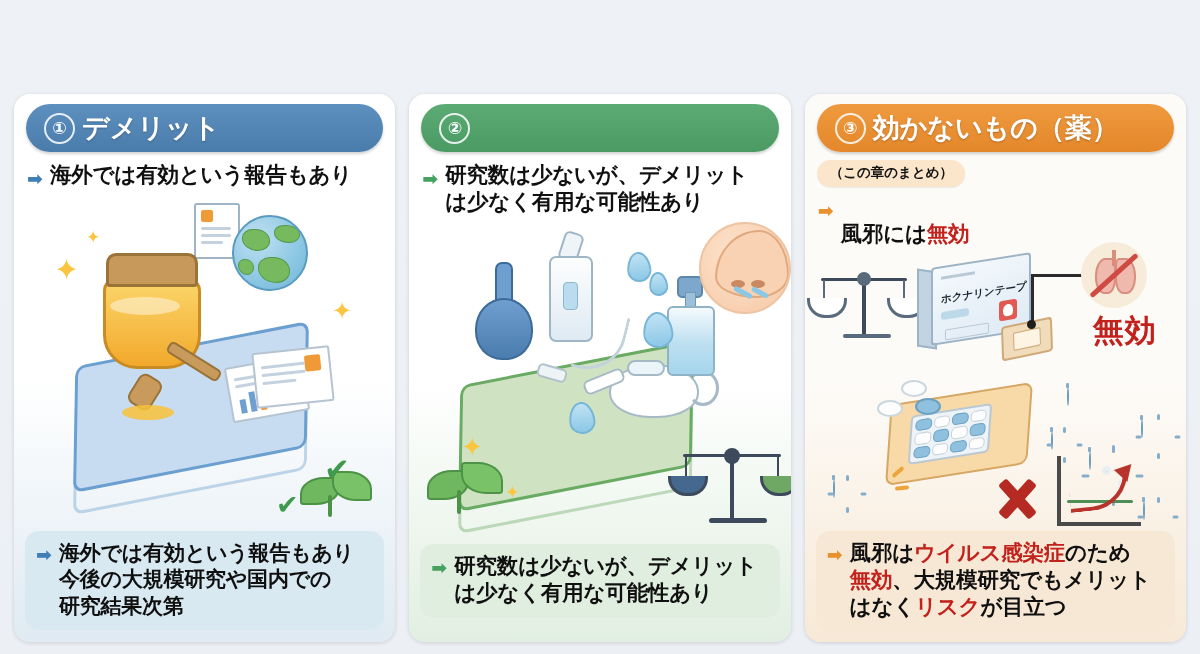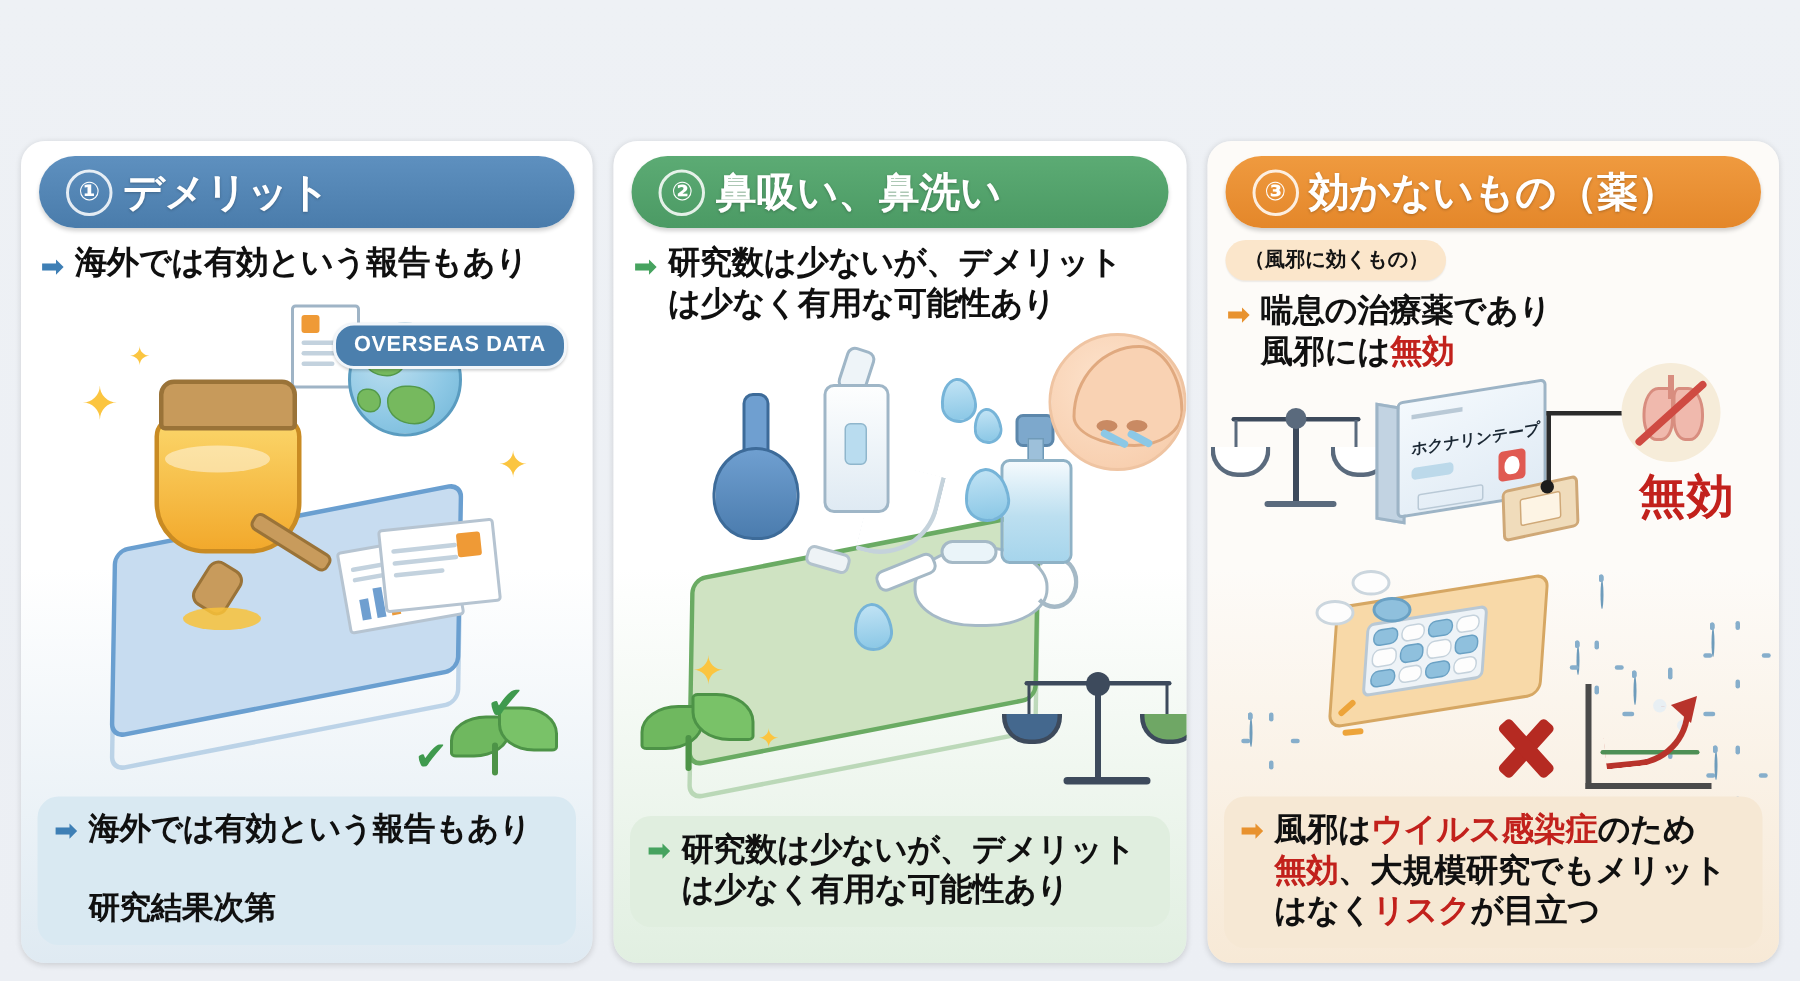--- a/index.html
+++ b/index.html
@@ -353,21 +353,20 @@
           <span class="abs docline" style="left:5px;top:36px;width:22px;"></span>
         </span>
 
         <span class="abs globe" style="left:218px;top:26px;">
           <span class="land" style="left:8px;top:12px;width:26px;height:20px;"></span>
           <span class="land" style="left:40px;top:8px;width:24px;height:16px;"></span>
           <span class="land" style="left:24px;top:40px;width:30px;height:24px;"></span>
           <span class="land" style="left:4px;top:42px;width:14px;height:14px;"></span>
         </span>
 
-        <span class="abs badge" style="left:208px;top:26px;">OVERSEAS DATA</span>
 
         <span class="abs plate-shadow" style="left:58px;top:178px;"></span>
         <span class="abs plate" style="left:58px;top:156px;"></span>
 
         <span class="abs" style="left:86px;top:62px;">
           <span class="abs jar-body" style="left:3px;top:26px;"></span>
           <span class="abs jar-lid" style="left:6px;top:2px;"></span>
           <span class="abs" style="left:10px;top:46px;width:70px;height:18px;background:rgba(255,255,255,.45);border-radius:50%;"></span>
         </span>
 
@@ -397,31 +396,30 @@
           <span class="abs" style="left:28px;top:28px;width:4px;height:22px;background:#4d9347;border-radius:2px;"></span>
         </span>
         <span class="abs check" style="left:262px;top:300px;font-size:27px;">✔</span>
         <span class="abs check" style="left:310px;top:262px;font-size:31px;">✔</span>
       </div>
 
       <div class="bottom-box bb-1">
         <span class="arrow a-blue" style="margin-top:5px;">➡</span>
         <span class="bullet-text sm">
           <span>海外では有効という報告もあり</span><br>
-          <br>
+          <span>今後の大規模研究や国内での</span><br>
           <span>研究結果次第</span>
         </span>
       </div>
     </div>
 
     <div class="card card-2">
 
       <div class="hdr hdr-2">
         <span class="hdr-num">②</span>
-        <span class="hdr-label">鼻吸い、鼻洗い</span>
       </div>
 
       <div class="bullet">
         <span class="arrow a-green">➡</span>
         <span class="bullet-text">
           <span>研究数は少ないが、デメリット</span><br>
           <span>は少なく有用な可能性あり</span>
         </span>
       </div>
 
@@ -497,27 +495,27 @@
     </div>
 
     <div class="card card-3">
 
       <div class="hdr hdr-3">
         <span class="hdr-num">③</span>
         <span class="hdr-label">効かないもの（薬）</span>
       </div>
 
       <div class="subpill">
-        <span class="subpill-sub">（風邪に効くもの）</span>
+        <span class="subpill-sub">（この章のまとめ）</span>
       </div>
 
       <div class="bullet" style="padding-top:7px;">
         <span class="arrow a-orange">➡</span>
         <span class="bullet-text">
-          <span>喘息の治療薬であり</span><br>
+          <br>
           <span>風邪には</span><span class="red">無効</span>
         </span>
       </div>
 
       <div class="art">
 
         
         <span class="abs" style="left:12px;top:18px;width:96px;height:80px;">
           <span class="abs scale-beam" style="left:4px;top:12px;width:86px;"></span>
           <span class="abs scale-post" style="left:45px;top:12px;height:58px;"></span>

